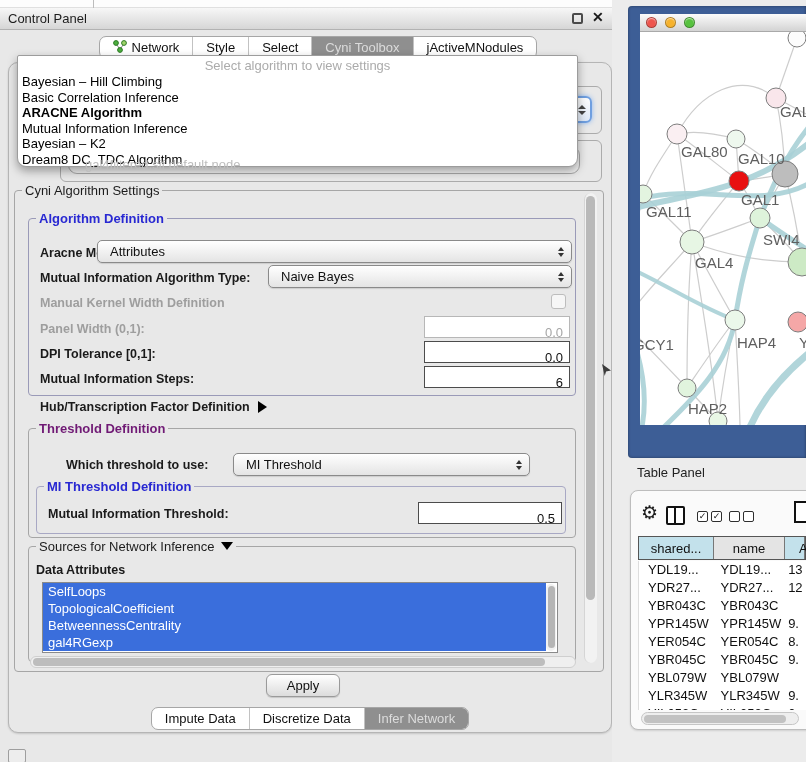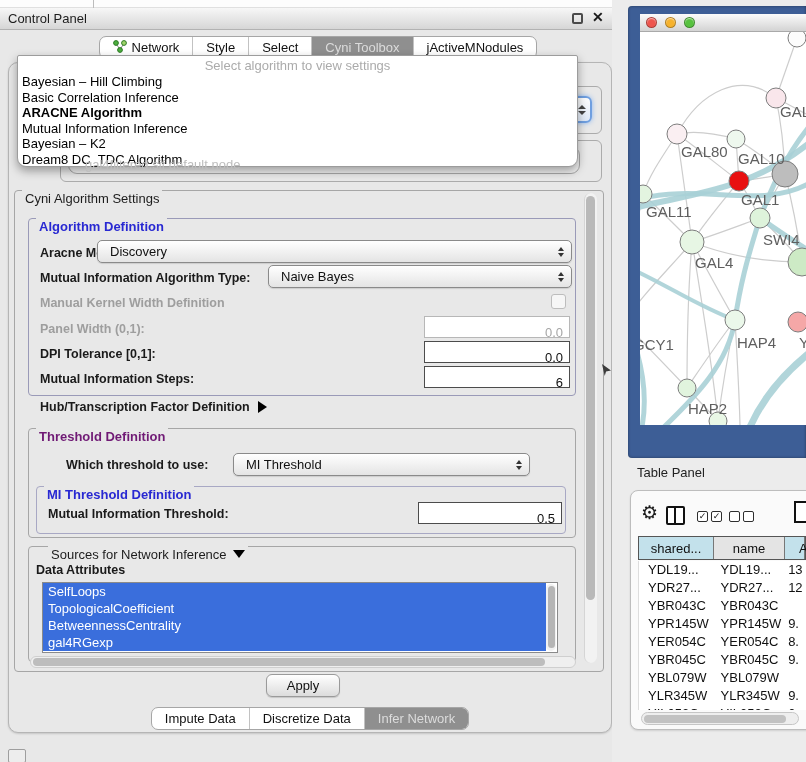--- a/index.html
+++ b/index.html
@@ -36,21 +36,21 @@
 
   
   .dropdown{left:17px;top:55px;width:561px;height:112px;background:#fff;border:1px solid #9c9c9c;border-radius:2px 2px 9px 9px;box-shadow:0 4px 10px rgba(0,0,0,.35);z-index:50;padding-top:2px;}
   .dd-prompt{height:16px;line-height:16px;text-align:center;color:#ababab;font-size:13px;}
   .dd-item{height:15.5px;line-height:15.5px;padding-left:4px;font-size:13px;color:#000;white-space:nowrap;}
   .dd-item.bold{font-weight:bold;}
   .ghost-text{left:85px;top:157px;font-size:13px;color:#bdbdbd;z-index:60;}
 
   
   .group{border:1px solid #a6a6a6;border-radius:4px;}
-  .group-label{position:absolute;background:#e8e8e8;padding:8px 3px;font-size:13px;color:#1c1c1c;white-space:nowrap;}
+  .group-label{position:absolute;background:#e8e8e8;padding:0 3px;font-size:13px;color:#1c1c1c;white-space:nowrap;}
   .settings-group{left:14px;top:190px;width:590px;height:482px;}
   .settings-label{left:22px;top:183px;}
   .blue-t{color:#2828d2;font-weight:bold;}
   .green-t{color:#701a75;font-weight:bold;}
   .alg-group{left:28px;top:218px;width:548px;height:178px;border-color:#9a9ab8;}
   .thr-group{left:28px;top:428px;width:548px;height:110px;}
   .mit-group{left:36px;top:486px;width:530px;height:48px;border-color:#a8a8c4;}
   .src-group{left:28px;top:546px;width:548px;height:116px;}
 
   .flabel{font-size:12.5px;font-weight:bold;color:#1a1a1a;white-space:nowrap;}
@@ -182,21 +182,21 @@
   <div class="abs group settings-group"></div>
   <div class="abs group-label settings-label">Cyni Algorithm Settings</div>
   <div class="abs set-vscroll"></div>
   <div class="abs set-vthumb"></div>
 
   <div class="abs group alg-group"></div>
   <div class="abs group-label blue-t" style="left:36px;top:211px;">Algorithm Definition</div>
 
   <div class="abs flabel" style="left:40px;top:246px;">Aracne Mode:</div>
   <div class="abs combo" style="left:97px;top:240px;width:475px;">
-    <span>Discovery</span>
+    <span>Attributes</span>
     <span class="spin">
         <span class="t tu"></span>
         <span class="t td"></span>
       </span>
   </div>
 
   <div class="abs flabel" style="left:40px;top:271px;">Mutual Information Algorithm Type:</div>
   <div class="abs flabel dis" style="left:40px;top:296px;">Manual Kernel Width Definition</div>
 
   <div class="abs combo" style="left:268px;top:265px;width:304px;">
@@ -232,21 +232,21 @@
         <span class="t td"></span>
       </span>
   </div>
 
   <div class="abs group mit-group"></div>
   <div class="abs group-label blue-t" style="left:44px;top:479px;">MI Threshold Definition</div>
   <div class="abs flabel" style="left:48px;top:507px;">Mutual Information Threshold:</div>
   <div class="abs tfield" style="left:418px;top:502px;width:144px;">0.5</div>
 
   <div class="abs group src-group"></div>
-  <div class="abs group-label" style="left:48px;top:539px;">
+  <div class="abs group-label" style="left:36px;top:539px;">
     <span>Sources for Network Inference</span><span class="arrow-down"></span>
   </div>
   <div class="abs flabel" style="left:36px;top:563px;">Data Attributes</div>
   <div class="abs attr-list" id="attr-list">
       <div class="attr-item" style="background: rgb(58, 110, 220);">SelfLoops</div>
       <div class="attr-item" style="background: rgb(58, 110, 220);">TopologicalCoefficient</div>
       <div class="attr-item" style="background: rgb(58, 110, 220);">BetweennessCentrality</div>
       <div class="attr-item" style="background: rgb(58, 110, 220);">gal4RGexp</div>
     </div>
   <div class="abs list-vscroll"></div>

